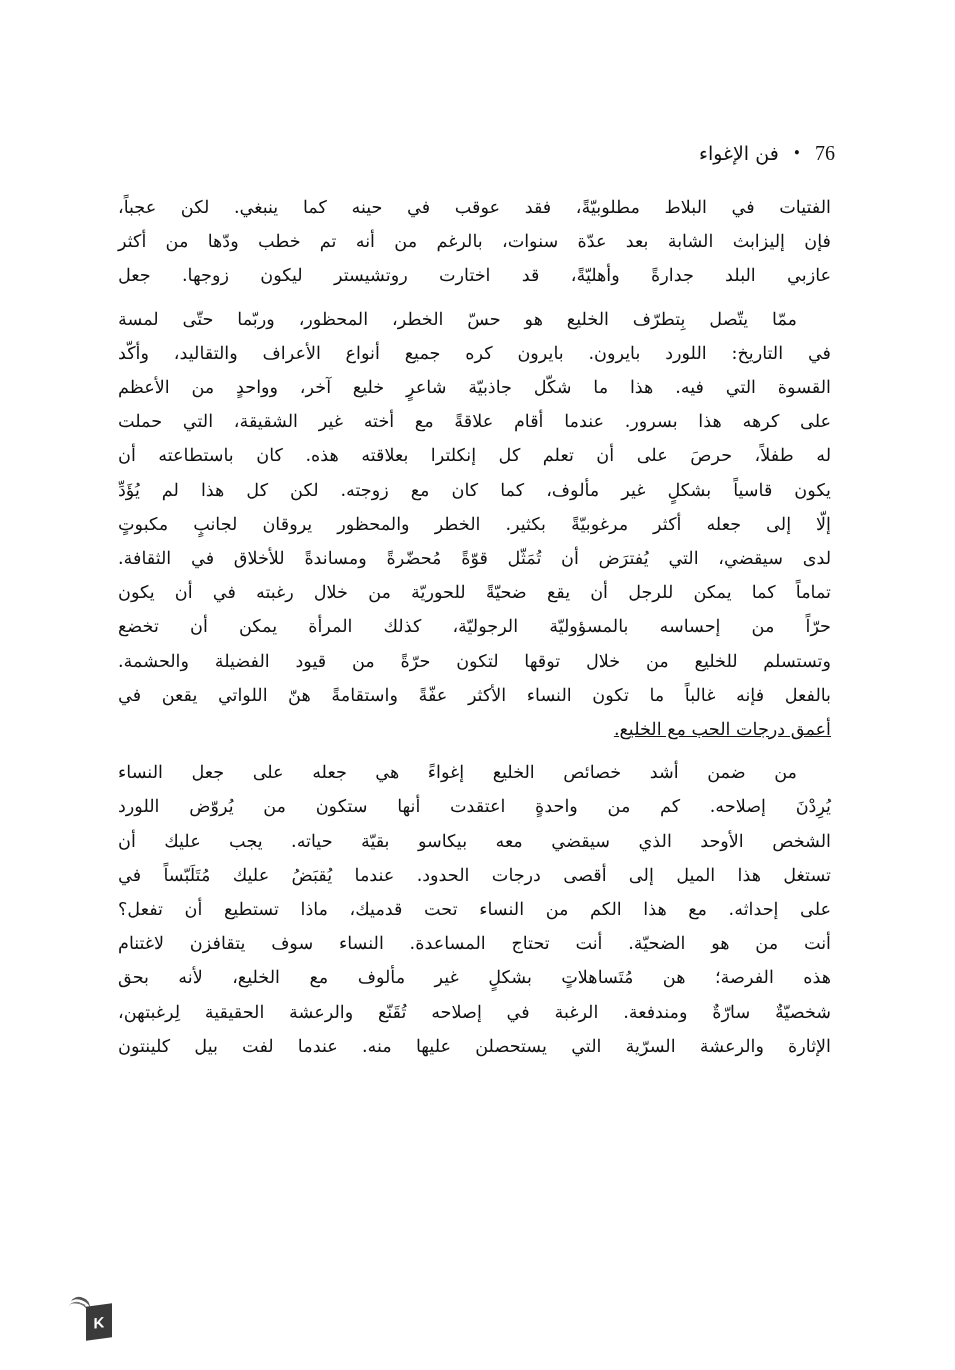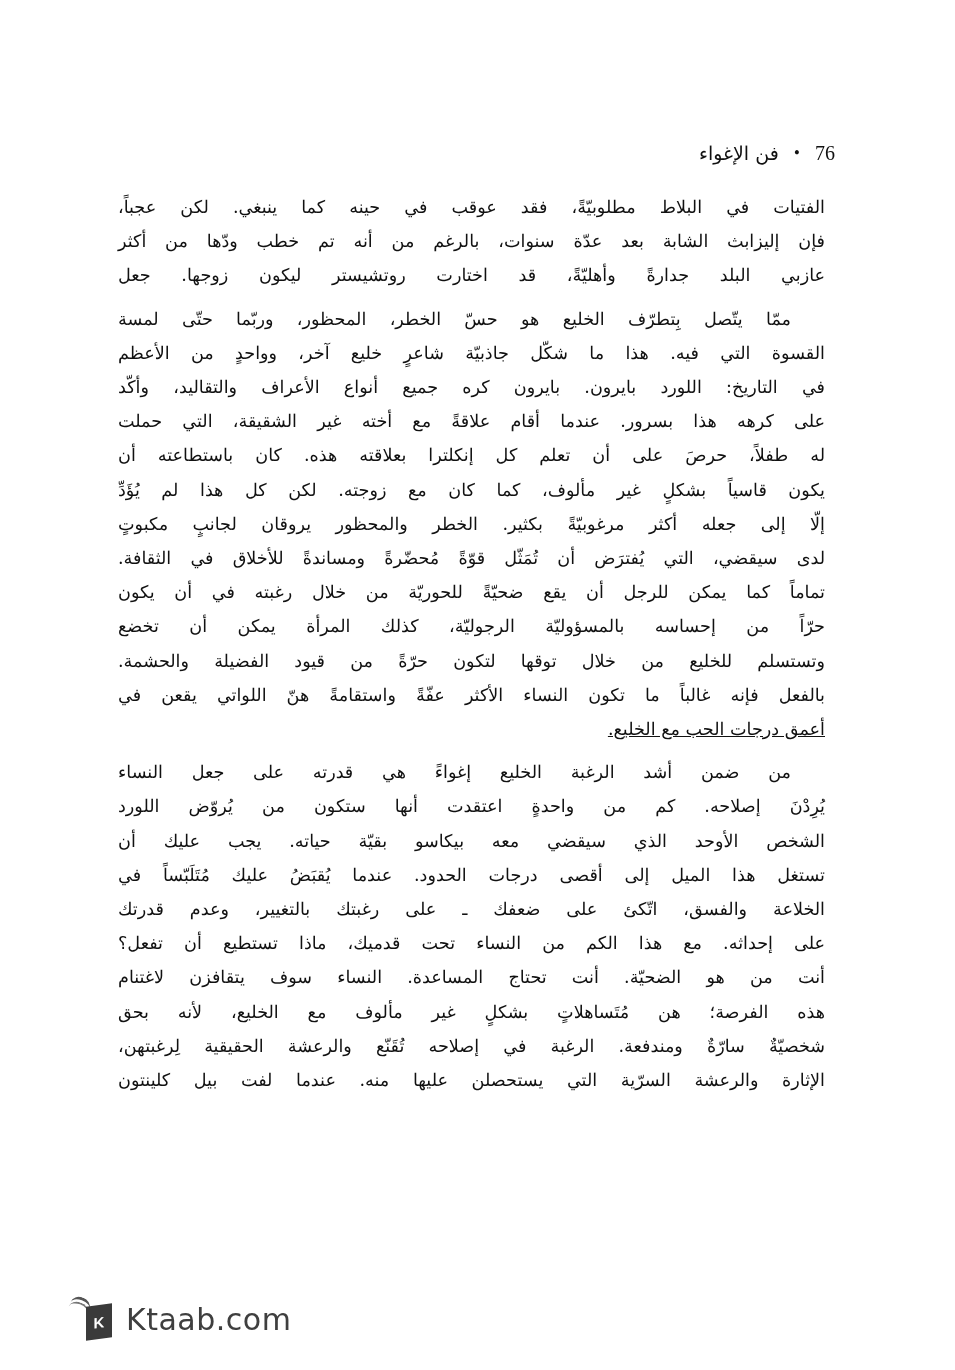--- a/index.html
+++ b/index.html
@@ -37,21 +37,21 @@
     position: absolute;
     top: 190px;
     left: 118px;
     width: 717px;
     direction: rtl;
     text-align: justify;
     font-size: 17.6px;
     line-height: 34.2px;
   }
   .body-text p {
-    margin: 0 10px 9px 0;
+    margin: 0 4px 9px 0;
   }
   .body-text .line {
     display: block;
     text-align-last: justify;
     white-space: nowrap;
   }
   .body-text .line.last {
     text-align-last: right;
     text-decoration: underline;
   }
@@ -116,47 +116,45 @@
 </div>
 
 <div class="body-text">
   <p>
     <span class="line">الفتيات في البلاط مطلوبيّةً، فقد عوقب في حينه كما ينبغي. لكن عجباً،</span>
     <span class="line">فإن إليزابث الشابة بعد عدّة سنوات، بالرغم من أنه تم خطب ودّها من أكثر</span>
     <span class="line">عازبي البلد جدارةً وأهليّةً، قد اختارت روتشيستر ليكون زوجها. جعل</span>
   </p>
   <p>
     <span class="line indent">ممّا يتّصل بِتطرّف الخليع هو حسّ الخطر، المحظور، وربّما حتّى لمسة</span>
+    <span class="line">في التاريخ: اللورد بايرون. بايرون كره جميع أنواع الأعراف والتقاليد، وأكّد</span>
     <span class="line">القسوة التي فيه. هذا ما شكّل جاذبيّة شاعرٍ خليع آخر، وواحدٍ من الأعظم</span>
-    <span class="line">في التاريخ: اللورد بايرون. بايرون كره جميع أنواع الأعراف والتقاليد، وأكّد</span>
     <span class="line">على كرهه هذا بسرور. عندما أقام علاقةً مع أخته غير الشقيقة، التي حملت</span>
     <span class="line">له طفلاً، حرصَ على أن تعلم كل إنكلترا بعلاقته هذه. كان باستطاعته أن</span>
     <span class="line">يكون قاسياً بشكلٍ غير مألوف، كما كان مع زوجته. لكن كل هذا لم يُؤَدِّ</span>
     <span class="line">إلّا إلى جعله أكثر مرغوبيّةً بكثير. الخطر والمحظور يروقان لجانبٍ مكبوتٍ</span>
     <span class="line">لدى سيقضي، التي يُفترَض أن تُمَثّل قوّةً مُحضّرةً ومساندةً للأخلاق في الثقافة.</span>
     <span class="line">تماماً كما يمكن للرجل أن يقع ضحيّةً للحوريّة من خلال رغبته في أن يكون</span>
     <span class="line">حرّاً من إحساسه بالمسؤوليّة الرجوليّة، كذلك المرأة يمكن أن تخضع</span>
     <span class="line">وتستسلم للخليع من خلال توقها لتكون حرّةً من قيود الفضيلة والحشمة.</span>
     <span class="line">بالفعل فإنه غالباً ما تكون النساء الأكثر عفّةً واستقامةً هنّ اللواتي يقعن في</span>
     <span class="line last">أعمق درجات الحب مع الخليع.</span>
   </p>
   <p>
-    <span class="line indent">من ضمن أشد الرغبة الخليع إغواءً هي قدرته على جعل النساء</span>
+    <span class="line indent">من ضمن أشد خصائص الخليع إغواءً هي جعله على جعل النساء</span>
     <span class="line">يُرِدْنَ إصلاحه. كم من واحدةٍ اعتقدت أنها ستكون من يُروّض اللورد</span>
     <span class="line">الشخص الأوحد الذي سيقضي معه بيكاسو بقيّة حياته. يجب عليك أن</span>
     <span class="line">تستغل هذا الميل إلى أقصى درجات الحدود. عندما يُقبَضُ عليك مُتَلَبّساً في</span>
-    <span class="line">الخلاعة والفسق، اتّكئ على ضعفك ـ على رغبتك بالتغيير، وعدم قدرتك</span>
     <span class="line">على إحداثه. مع هذا الكم من النساء تحت قدميك، ماذا تستطيع أن تفعل؟</span>
     <span class="line">أنت من هو الضحيّة. أنت تحتاج المساعدة. النساء سوف يتقافزن لاغتنام</span>
     <span class="line">هذه الفرصة؛ هن مُتَساهلاتٍ بشكلٍ غير مألوف مع الخليع، لأنه بحق</span>
     <span class="line">شخصيّةٌ سارّةٌ ومندفعة. الرغبة في إصلاحه تُقَنّع والرعشة الحقيقية لِرغبتهن،</span>
     <span class="line">الإثارة والرعشة السرّية التي يستحصلن عليها منه. عندما لفت بيل كلينتون</span>
   </p>
 </div>
 
 <div class="logo">
   <div class="logo-icon">
     <span class="logo-pages"></span>
     <span class="logo-pages p2"></span>
     <span class="logo-book">K</span>
   </div>
-  <span class="logo-text">Ktaab.com</span>
 </div>
 
 </body></html>

